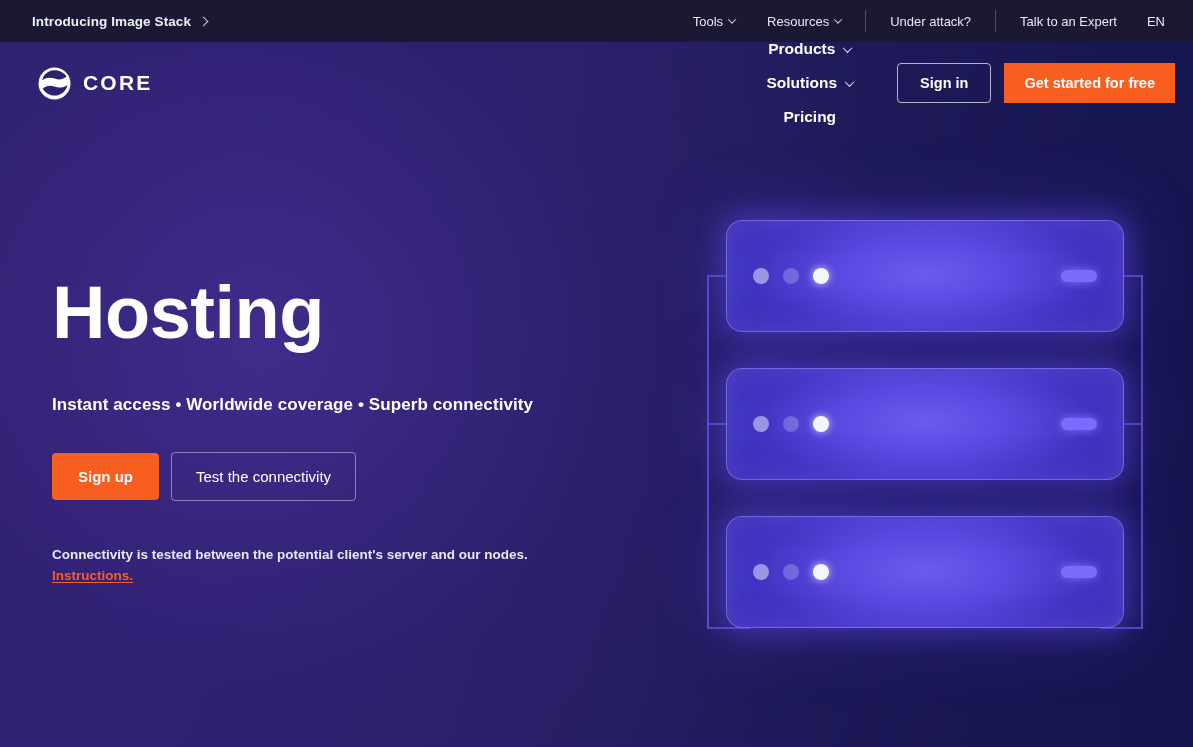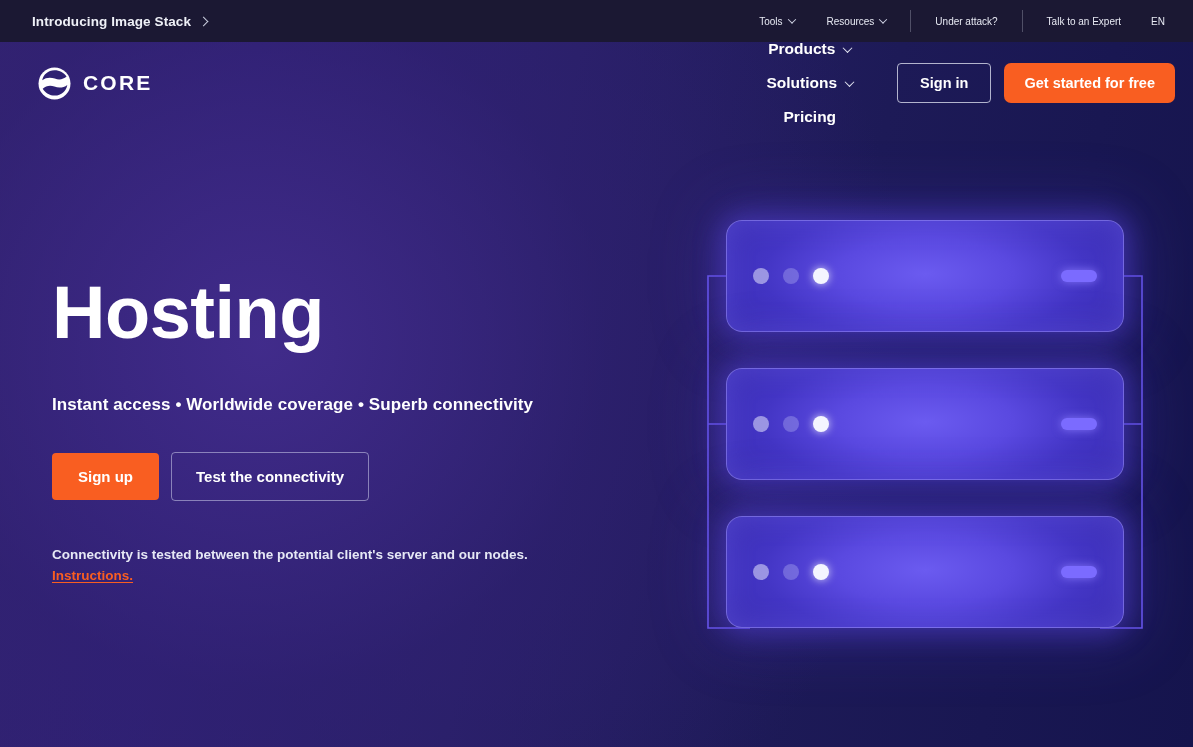--- a/index.html
+++ b/index.html
@@ -49,21 +49,21 @@
   }
 
   .topbar-right {
     margin-left:auto;
     display:flex; align-items:center;
     height:100%;
     padding-right:24px;
   }
   .tb-item {
     display:flex; align-items:center; gap:6px;
-    font-size:10px; font-weight:400; color:#e7e9f3;
+    font-size:13px; font-weight:400; color:#e7e9f3;
     padding:0 16px;
     white-space:nowrap;
     cursor:pointer;
     height:100%;
   }
   .tb-item.strong { font-weight:400; }
   .tb-lang { padding-right:4px; padding-left:14px; }
   .tb-sep {
     width:1px; height:22px;
     background:rgba(220,222,240,0.28);
@@ -132,21 +132,21 @@
     background:transparent;
     color:#ffffff;
     font-size:14.5px; font-weight:700;
     font-family:"Liberation Sans", sans-serif;
     padding:11px 22px;
     cursor:pointer;
     white-space:nowrap;
   }
   .btn-getstarted {
     border:none;
-    border-radius:7px;
+    border-radius:0;
     background:#f95e21;
     color:#ffffff;
     font-size:14.5px; font-weight:700;
     font-family:"Liberation Sans", sans-serif;
     padding:12px 20px;
     cursor:pointer;
     white-space:nowrap;
   }
 
   
@@ -183,21 +183,21 @@
     font-family:"Liberation Sans", sans-serif;
     padding:15px 26px;
     cursor:pointer;
     white-space:nowrap;
   }
   .btn-test {
     border:1.3px solid rgba(220,222,245,0.5);
     border-radius:4px;
     background:transparent;
     color:#ffffff;
-    font-size:15px; font-weight:700;
+    font-size:15px; font-weight:400;
     font-family:"Liberation Sans", sans-serif;
     padding:15px 24px;
     cursor:pointer;
     white-space:nowrap;
   }
   .hero-note {
     margin-top:44px;
     font-size:13.5px;
     font-weight:700;
     color:#e6e8f5;

